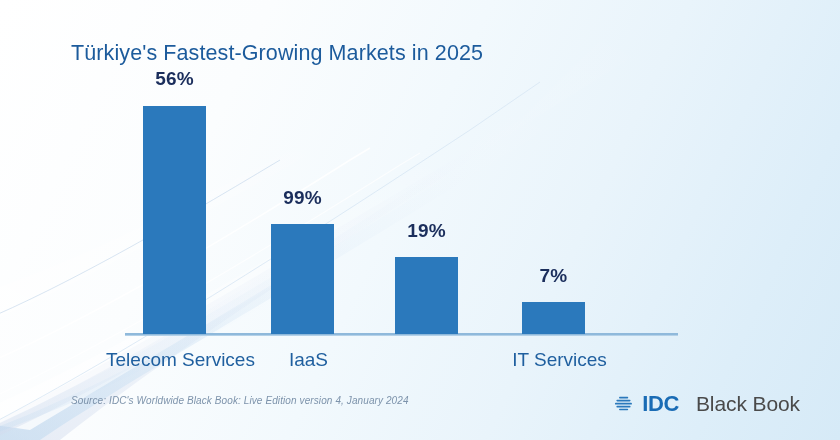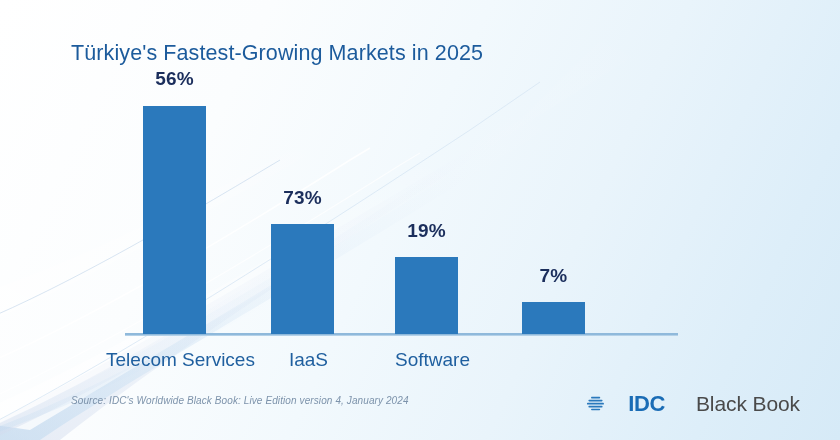--- a/index.html
+++ b/index.html
@@ -94,21 +94,21 @@
     color: #7d93ab;
     letter-spacing: 0.1px;
     white-space: nowrap;
   }
   .logo {
     position: absolute;
     right: 40px;
     top: 391px;
     display: flex;
     align-items: center;
-    gap: 18px;
+    gap: 4px;
   }
   .logo-mark {
     display: block;
     width: 22px;
     height: 22px;
     margin-right: 2px;
   }
   .logo-idc {
     font-size: 22px;
     font-weight: bold;
@@ -163,39 +163,39 @@
     <div class="baseline"></div>
 
     <div class="plot">
 
       <div class="bar-group" style="left:18px;">
         <div class="bar-value" style="bottom:244px;margin-top:25px;">56%</div>
         <div class="bar" style="height:228px;"></div>
       </div>
 
       <div class="bar-group" style="left:146px;">
-        <div class="bar-value" style="bottom:125px;">73%</div>
+        <div class="bar-value" style="bottom:125px;">99%</div>
         <div class="bar" style="height:110px;"></div>
       </div>
 
       <div class="bar-group" style="left:270px;">
         <div class="bar-value" style="bottom:92px;">19%</div>
         <div class="bar" style="height:77px;"></div>
       </div>
 
       <div class="bar-group" style="left:397px;">
         <div class="bar-value" style="bottom:47px;">7%</div>
         <div class="bar" style="height:32px;"></div>
       </div>
 
     </div>
 
     <div class="cat-label" style="left:88px; width:185px;">Telecom Services</div>
     <div class="cat-label" style="left:216px; width:185px;">IaaS</div>
-    <div class="cat-label" style="left:340px; width:185px;">Software</div>
+    <div class="cat-label" style="left:467px; width:185px;">IT Services</div>
 
   </div>
 
   <div class="source">Source: IDC's Worldwide Black Book: Live Edition version 4, January 2024</div>
 
   <div class="logo">
     <svg class="logo-mark" viewBox="0 0 24 24" aria-hidden="true">
       <g fill="#2b79bc">
         <rect x="5.5" y="4.2" width="10" height="1.7" rx="0.8"></rect>
         <rect x="2.6" y="7.4" width="15.5" height="1.8" rx="0.9"></rect>

